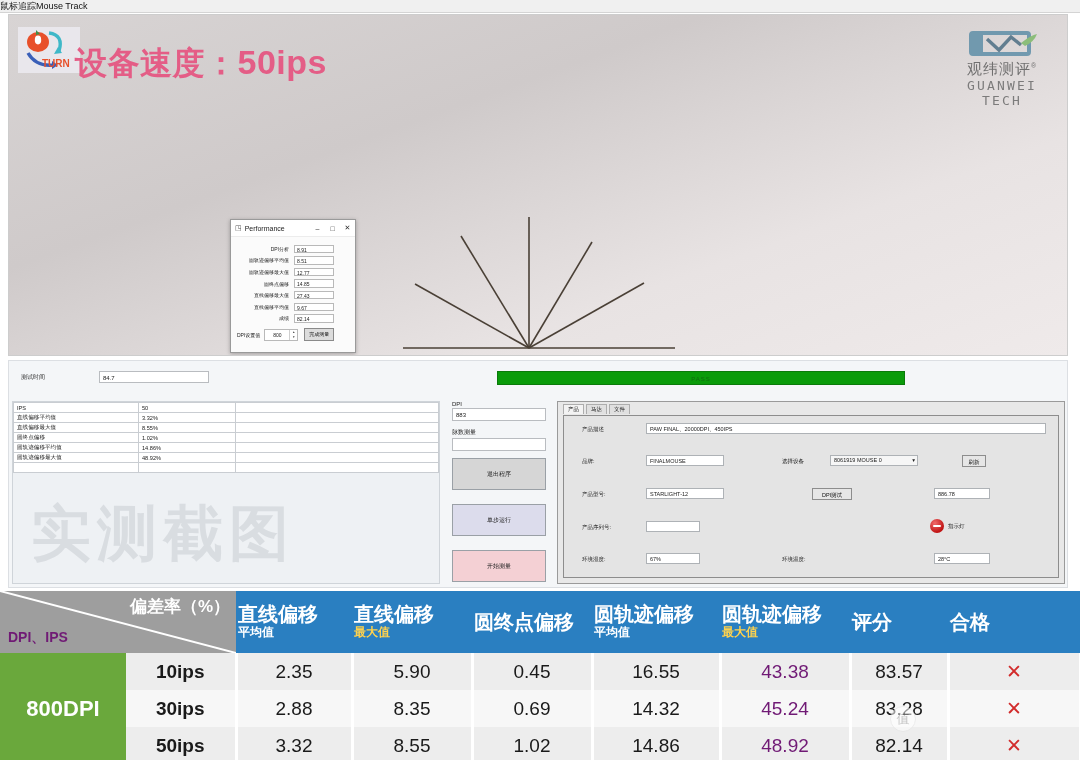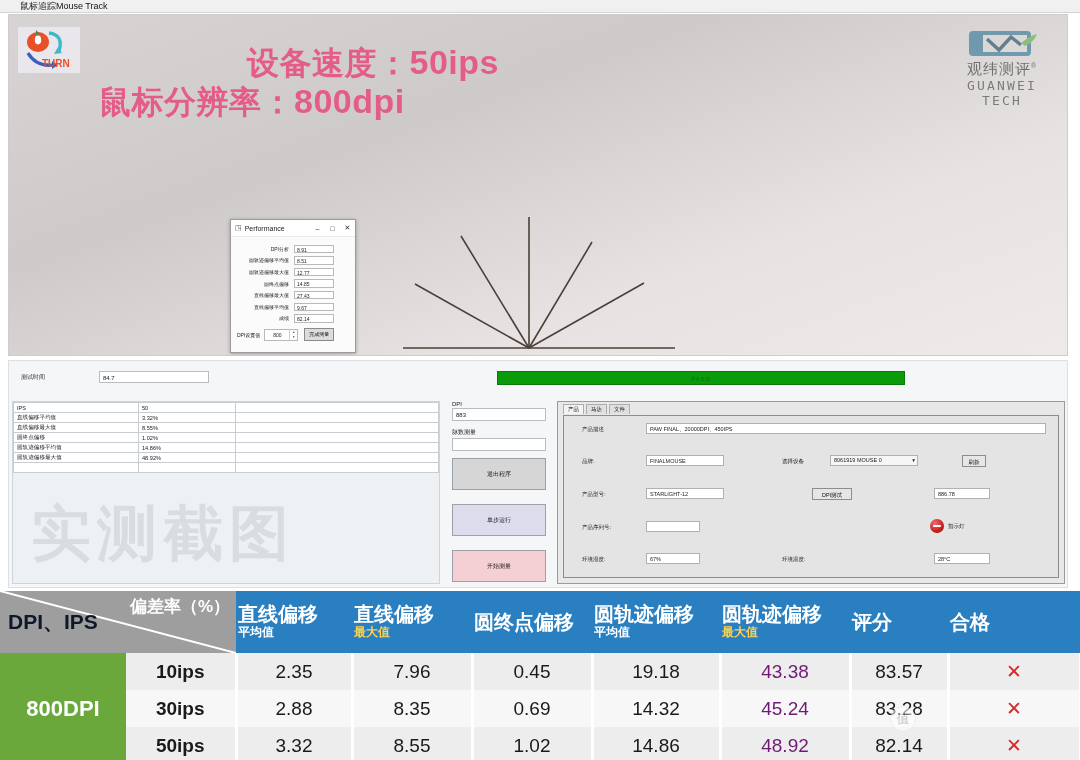--- a/index.html
+++ b/index.html
@@ -7,21 +7,21 @@
     width:1080px;height:760px;
     font-family:"Liberation Sans","DejaVu Sans",sans-serif;
     background:#ffffff;overflow:hidden;position:relative;
   }
   .app{position:absolute;inset:0;}
 
   
   .win-title{
     position:absolute;left:0;top:0;width:1080px;height:13px;
     background:#f0f0f0;border-bottom:1px solid #d4d4d4;
-    font-size:9px;color:#111;line-height:13px;padding-left:20px;
+    font-size:9px;color:#111;line-height:13px;padding-left:0;
     box-sizing:border-box;white-space:nowrap;
   }
 
   .track-area{
     position:absolute;left:8px;top:14px;width:1060px;height:342px;
     background:linear-gradient(160deg,#d8d4d4 0%,#cfcaca 35%,#e8e3e3 70%,#efeaea 100%);
     border:1px solid #cdcdcd;box-sizing:border-box;overflow:hidden;
   }
   .turn-logo{
     position:absolute;left:9px;top:12px;width:62px;height:46px;
@@ -29,21 +29,21 @@
   }
   .turn-logo svg{display:block;}
 
   .head-lines{
     position:absolute;left:60px;top:28px;width:430px;
   }
   .hl{
     color:#e4traffic;color:#e45d86;font-weight:bold;white-space:nowrap;
     line-height:1.12;letter-spacing:.5px;
   }
-  .hl1{font-size:32px;margin-left:6px;text-align:right;}
+  .hl1{font-size:32px;margin-left:6px;}
   .hl2{font-size:32px;margin-left:30px;}
   .hl3{font-size:32px;margin-left:6px;}
   .hl .num{font-size:34px;}
 
   .brand{
     position:absolute;right:10px;top:14px;width:110px;text-align:center;
     opacity:.85;
   }
   .brand-mark{display:flex;justify-content:center;}
   .brand-cn{
@@ -193,21 +193,21 @@
   .th .t2{font-size:12px;font-weight:bold;line-height:1.1;margin-top:1px;}
   .th .t2.y{color:#ffd24d;}
   .corner{
     background:#9e9e9e;position:relative;height:62px;padding:0;
   }
   .corner .diag{position:absolute;inset:0;}
   .corner .c1{
     position:absolute;right:6px;top:4px;color:#fff;font-size:17px;font-weight:bold;
   }
   .corner .c2{
-    position:absolute;left:8px;bottom:17px;color:#0f172a;font-size:21px;font-weight:bold;
+    position:absolute;left:8px;bottom:6px;color:#701a75;font-size:14px;font-weight:bold;
   }
   .dpi-cell{
     background:#6aa83c;color:#fff;font-size:22px;font-weight:bold;text-align:center;
     vertical-align:middle;
   }
   .td{
     text-align:center;font-size:19px;color:#1a1a1a;height:35px;
     background:#ededed;border-right:3px solid #fff;
   }
   tr.alt .td{background:#f7f7f7;}
@@ -243,23 +243,20 @@
         <path d="M40 20 l4 6 -8 1 z" fill="#3fb8c8"></path>
         <path d="M10 26 Q18 40 36 38" stroke="#3a5fb8" stroke-width="3.4" fill="none"></path>
         <path d="M34 34 l6 4 -6 4 z" fill="#3a5fb8"></path>
         <text x="24" y="40" font-size="10" font-weight="bold" fill="#e8502a" font-family="Liberation Sans, sans-serif">TURN</text>
       </svg>
     </div>
 
     <div class="head-lines">
       <div class="hl hl1">
         <span>设备速度：</span><span class="num">50ips</span>
-      </div>
-      <div class="hl hl2">
-        <span>鼠标分辨率：</span><span class="num">800dpi</span>
       </div>
     </div>
 
     <div class="brand">
       <div class="brand-mark">
         <svg width="86" height="30" viewBox="0 0 86 30">
           <rect x="12" y="4" width="58" height="21" rx="2" fill="none" stroke="#5f8fa8" stroke-width="4"></rect>
           <rect x="12" y="4" width="12" height="21" fill="#5f8fa8"></rect>
           <polyline points="28,10 40,21 52,8 62,16" fill="none" stroke="#4d6f84" stroke-width="3.4"></polyline>
           <path d="M62 14 q10 -8 16 -9 q-3 8 -12 12 z" fill="#7fb96a"></path>
@@ -503,23 +500,23 @@
         </td>
         <td class="th">
           <div class="t1">合格</div>
         </td>
       </tr>
 
       <tr>
         <td class="dpi-cell" rowspan="3">800DPI</td>
         <td class="td b">10ips</td>
         <td class="td">2.35</td>
-        <td class="td">7.96</td>
+        <td class="td">5.90</td>
         <td class="td">0.45</td>
-        <td class="td">19.18</td>
+        <td class="td">16.55</td>
         <td class="td or">43.38</td>
         <td class="td">83.57</td>
         <td class="td x">✕</td>
       </tr>
       <tr class="alt">
         <td class="td b">30ips</td>
         <td class="td">2.88</td>
         <td class="td">8.35</td>
         <td class="td">0.69</td>
         <td class="td">14.32</td>

